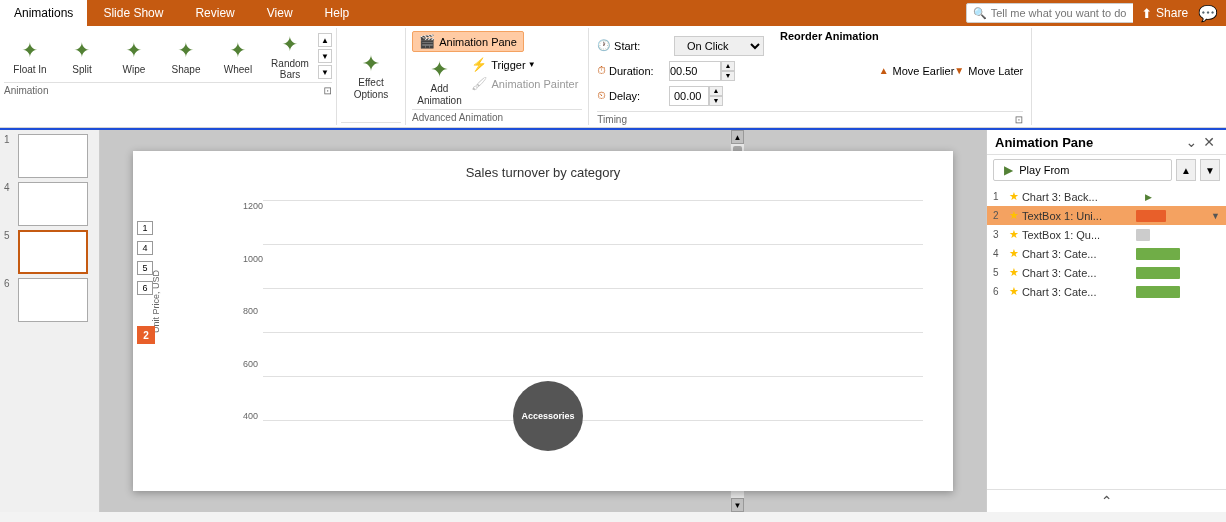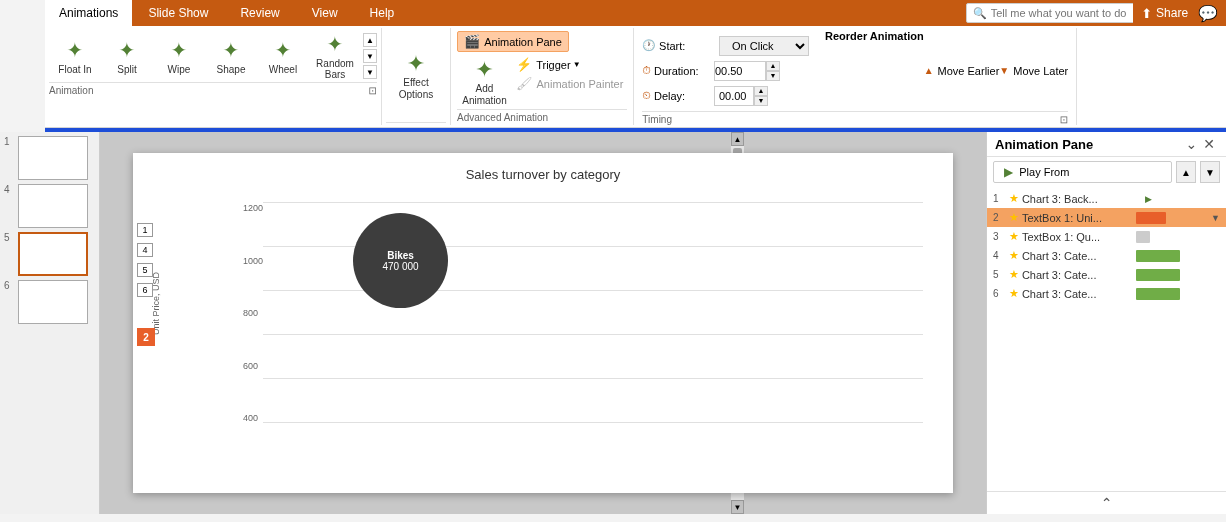--- a/index.html
+++ b/index.html
@@ -1,19 +1,19 @@
 <!DOCTYPE html>
 <html><head>
   <meta charset="utf-8">
   <style>
     * { box-sizing: border-box; margin: 0; padding: 0; }
     body { font-family: 'Segoe UI', Arial, sans-serif; font-size: 12px; background: #f3f3f3; overflow: hidden; }
 
     
-    .ribbon { background: #86efac; border-bottom: 4px solid #1d4ed8; user-select: none; margin-left: 45px; }
+    .ribbon { background: #86efac; border-bottom: 2px solid #1d4ed8; user-select: none; }
     .tabs { display: flex; background: #c55a11; }
     .tab { padding: 6px 16px; color: #fff; font-size: 12px; cursor: pointer; }
 
     .ribbon-body { display: flex; align-items: stretch; background: #fff; padding: 2px 0; border-bottom: 1px solid #d4d4d4; }
 
     
     .anim-icons { display: flex; align-items: center; }
     .anim-item { display: flex; flex-direction: column; align-items: center; width: 52px; cursor: pointer; padding: 2px; }
     .anim-icon { font-size: 20px; color: #538135; margin-bottom: 2px; }
     .anim-label { font-size: 10px; color: #333; text-align: center; }
@@ -265,25 +265,24 @@
 
       <div style="position:absolute;left:130px;right:30px;top:50px;height:220px;">
         <div style="position:absolute;bottom:0;left:0;right:0;height:1px;background:#e0e0e0;"></div>
         <div style="position:absolute;bottom:44px;left:0;right:0;height:1px;background:#e0e0e0;"></div>
         <div style="position:absolute;bottom:88px;left:0;right:0;height:1px;background:#e0e0e0;"></div>
         <div style="position:absolute;bottom:132px;left:0;right:0;height:1px;background:#e0e0e0;"></div>
         <div style="position:absolute;bottom:176px;left:0;right:0;height:1px;background:#e0e0e0;"></div>
         <div style="position:absolute;bottom:220px;left:0;right:0;height:1px;background:#e0e0e0;"></div>
       </div>
 
-      <div class="bubble" style="position:absolute;border-radius:50%;background:#3d3d3d;color:#fff;display:flex;flex-direction:column;align-items:center;justify-content:center;width:95px;height:95px;left:220px;top:60px;">
-        <span style="font-size:10px;font-weight:700;">Bikes</span>
-        <span style="font-size:10px;">470 000</span>
-      </div>
-
+
+      <div style="position:absolute;border-radius:50%;background:#555;color:#fff;display:flex;flex-direction:column;align-items:center;justify-content:center;width:70px;height:70px;left:380px;top:230px;font-size:9px;font-weight:600;">
+        <span>Accessories</span>
+      </div>
 
       <div style="position:absolute;left:4px;top:175px;background:#e85f2a;color:#fff;font-size:10px;width:18px;height:18px;display:flex;align-items:center;justify-content:center;font-weight:bold;">2</div>
 
       <div style="position:absolute;left:4px;top:70px;background:#fff;border:1px solid #999;font-size:9px;width:16px;height:14px;display:flex;align-items:center;justify-content:center;">1</div>
       <div style="position:absolute;left:4px;top:90px;background:#fff;border:1px solid #999;font-size:9px;width:16px;height:14px;display:flex;align-items:center;justify-content:center;">4</div>
       <div style="position:absolute;left:4px;top:110px;background:#fff;border:1px solid #999;font-size:9px;width:16px;height:14px;display:flex;align-items:center;justify-content:center;">5</div>
       <div style="position:absolute;left:4px;top:130px;background:#fff;border:1px solid #999;font-size:9px;width:16px;height:14px;display:flex;align-items:center;justify-content:center;">6</div>
     </div>
   </div>
 

